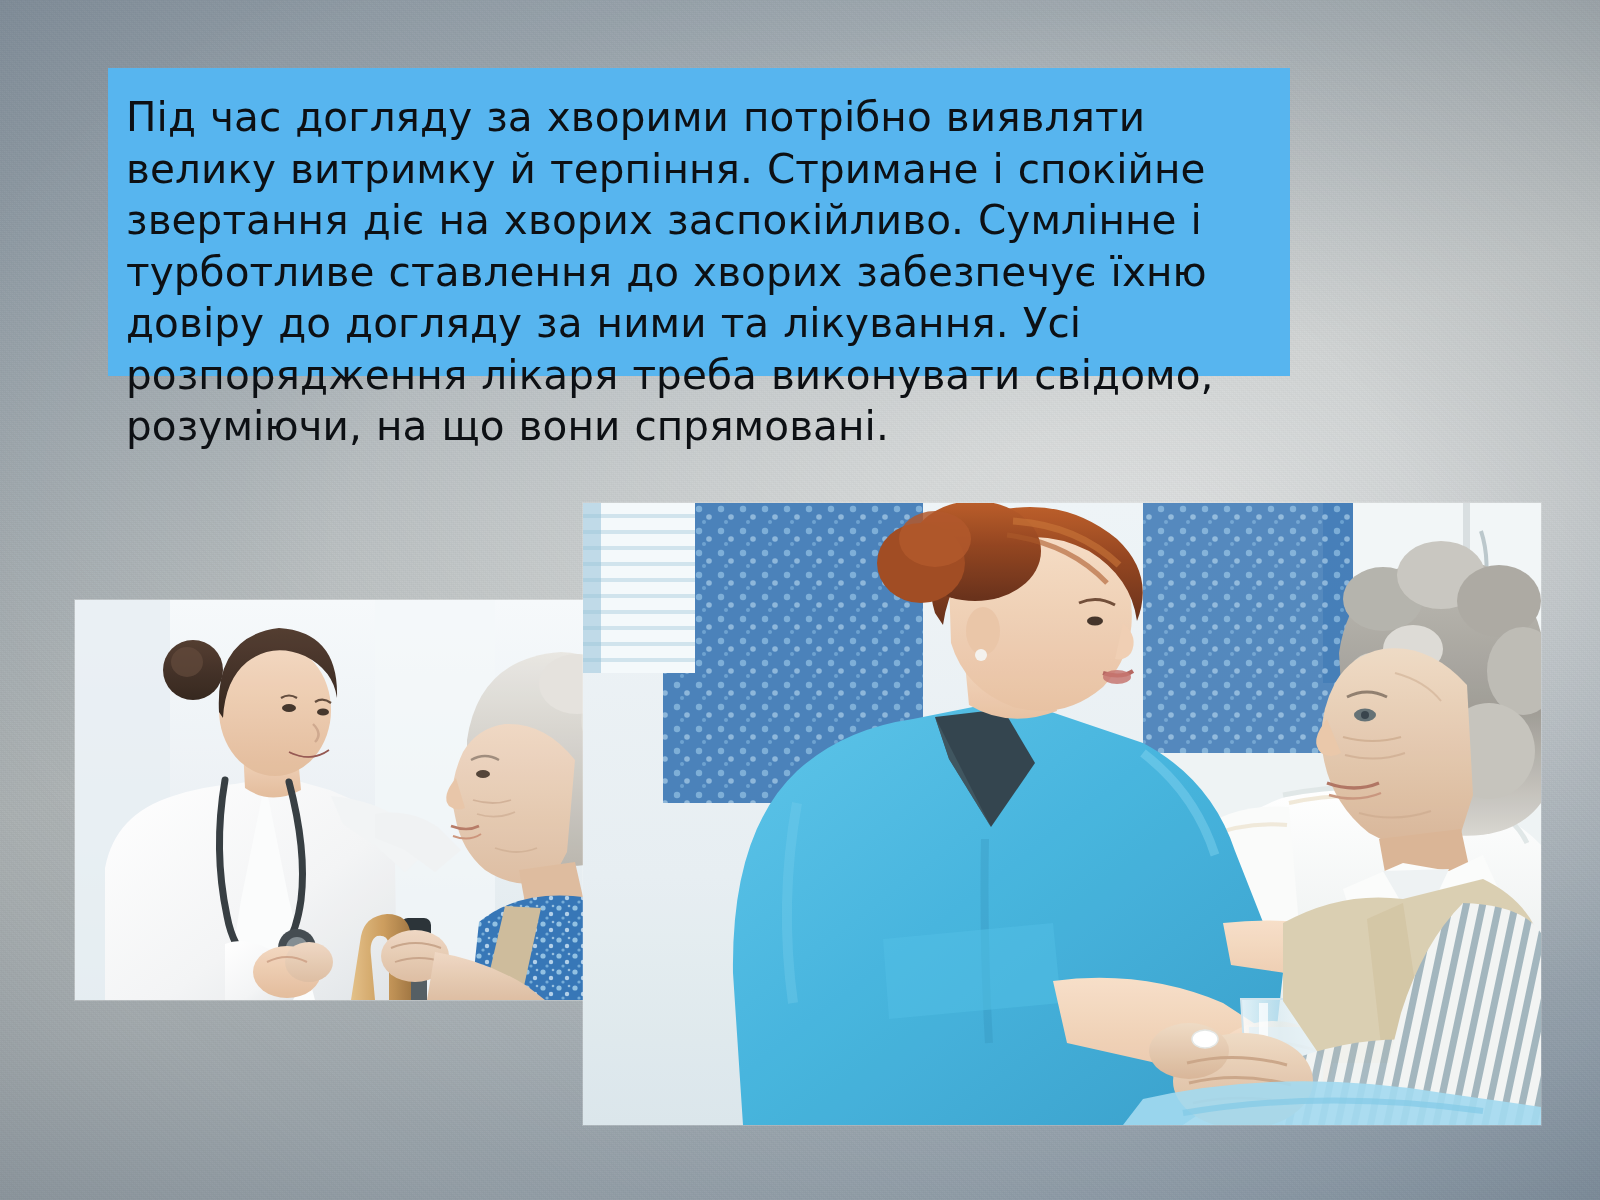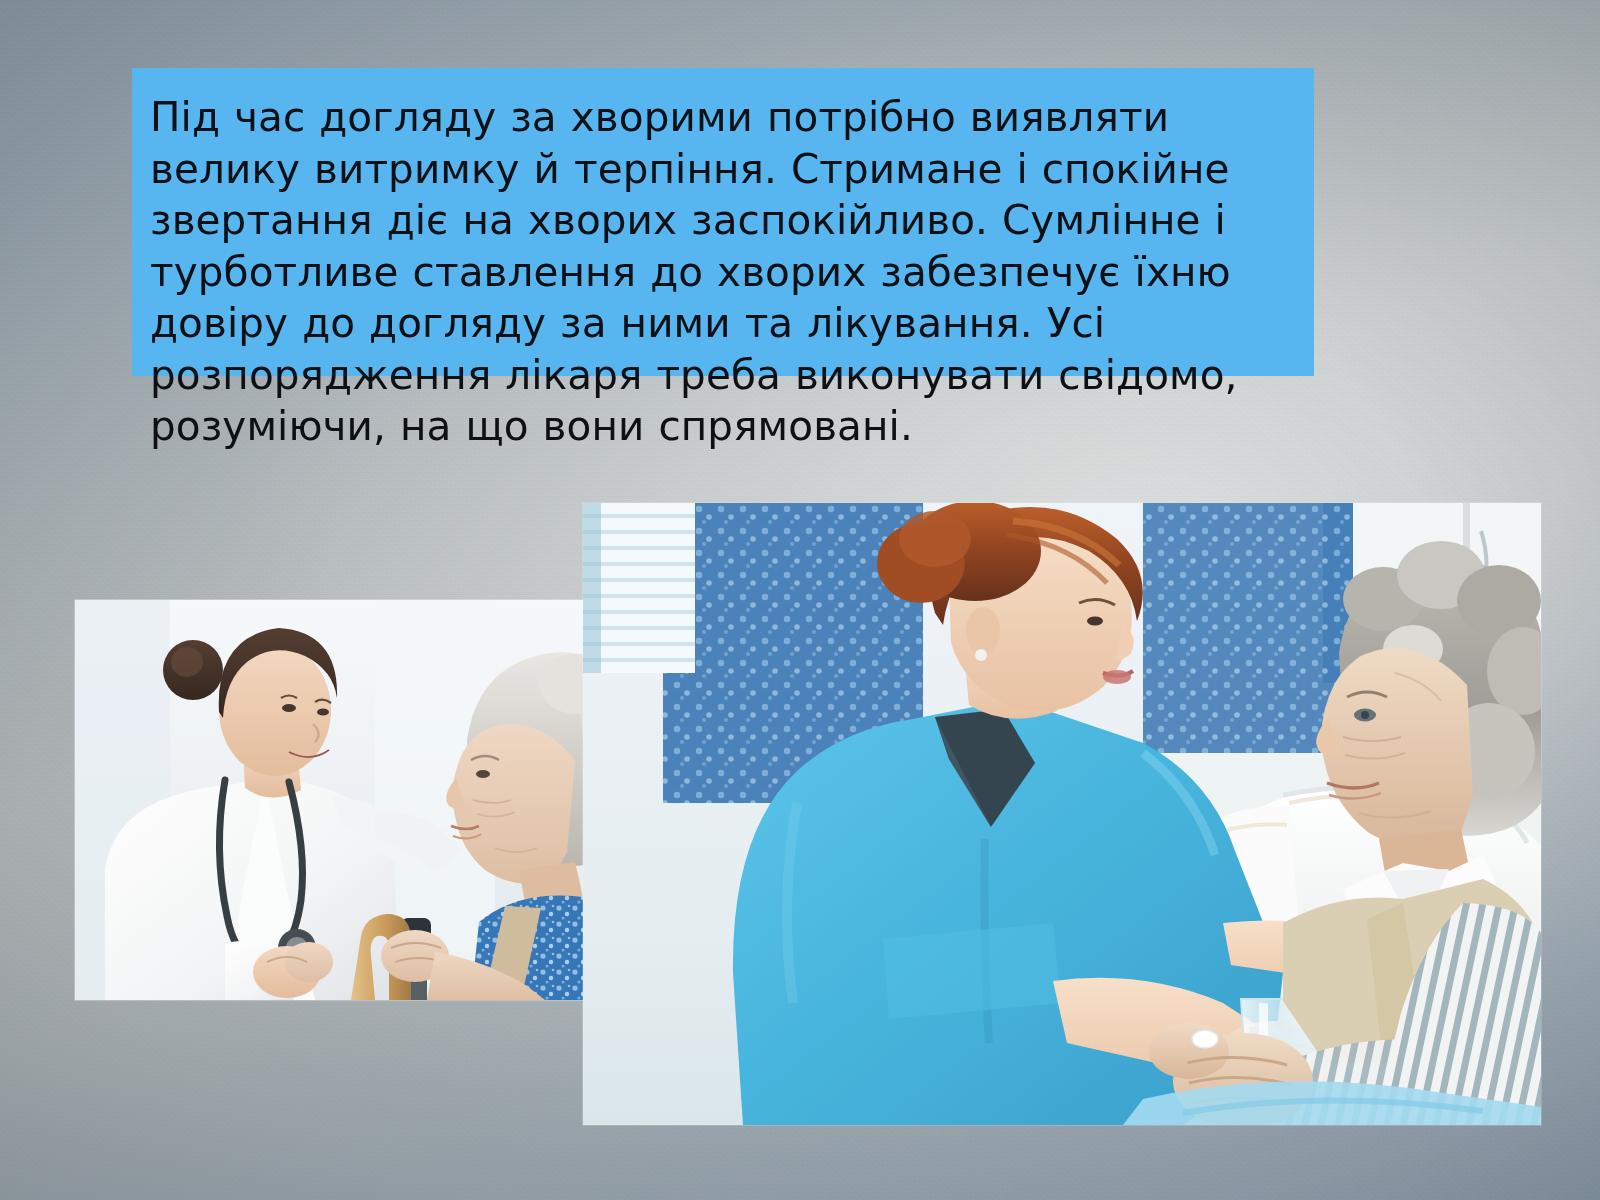--- a/index.html
+++ b/index.html
@@ -76,21 +76,20 @@
   .text-panel {
     position: absolute;
     left: 108px;
     top: 68px;
     width: 1182px;
     height: 308px;
     background: #57b5ef;
     z-index: 5;
     box-sizing: border-box;
     padding: 24px 26px 18px 18px;
-    margin-left: 24px;
   }
   .text-panel p {
     margin: 0;
     color: #0d1014;
     font-family: "DejaVu Sans", "Liberation Sans", sans-serif;
     font-size: 40.5px;
     font-weight: 400;
     line-height: 51.5px;
     letter-spacing: 0.1px;
     word-spacing: 1px;

